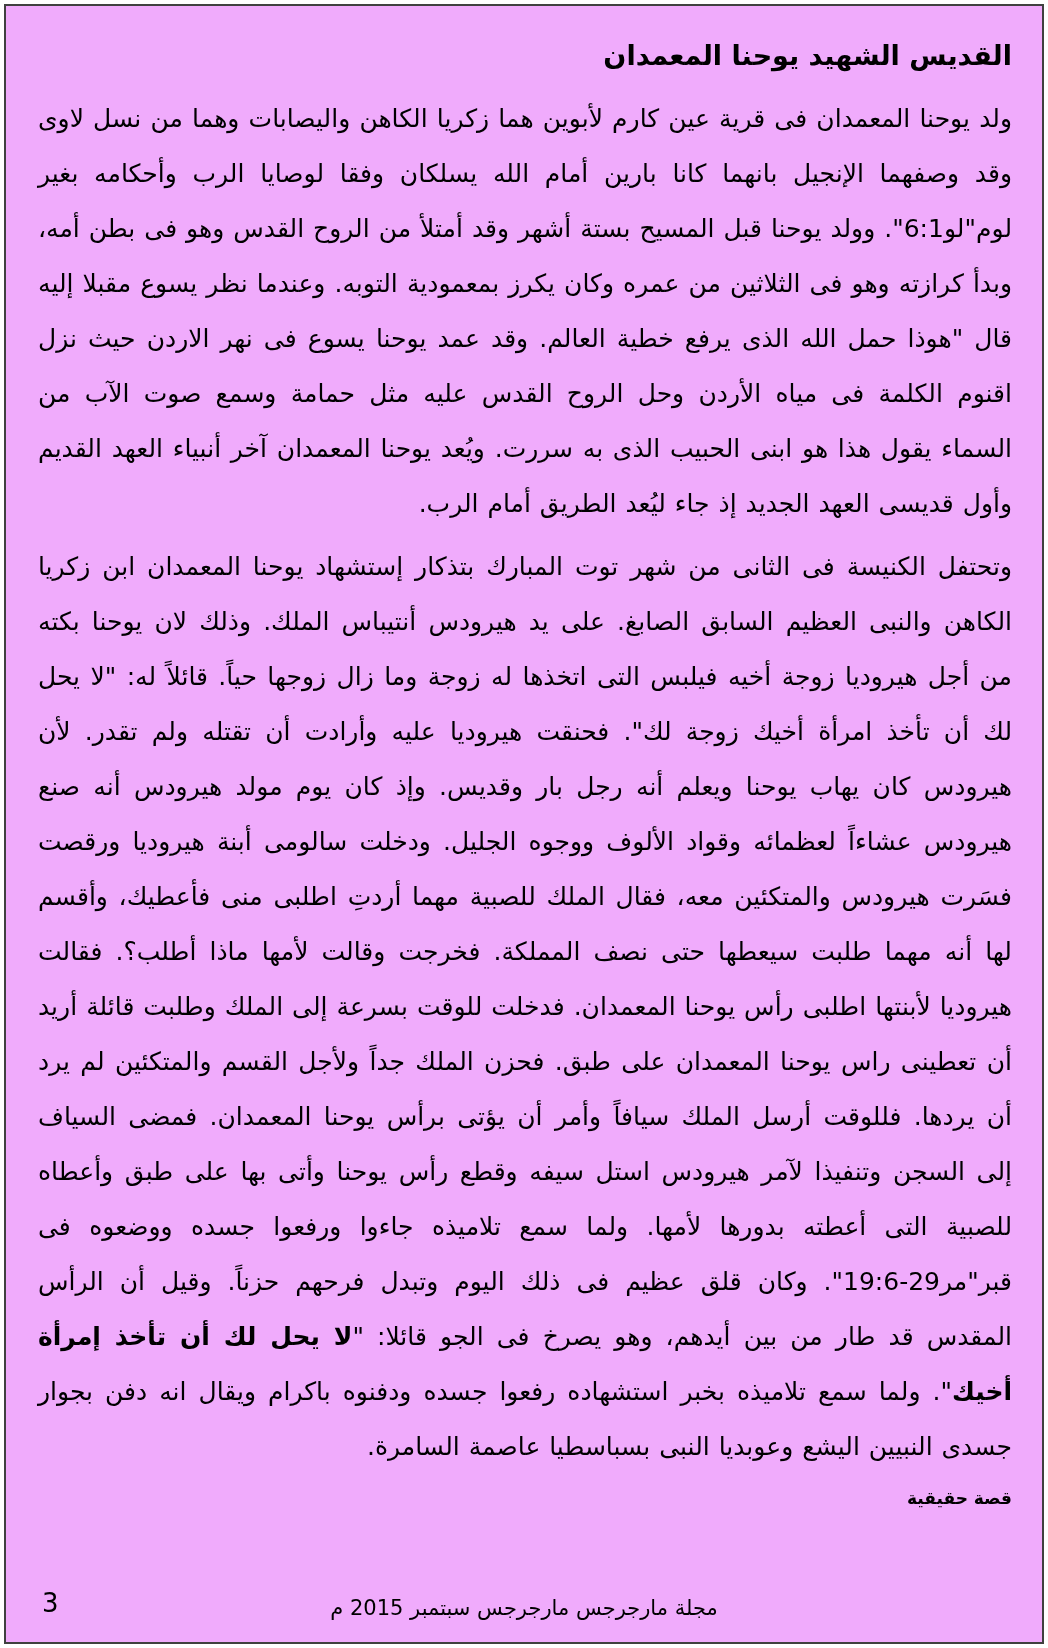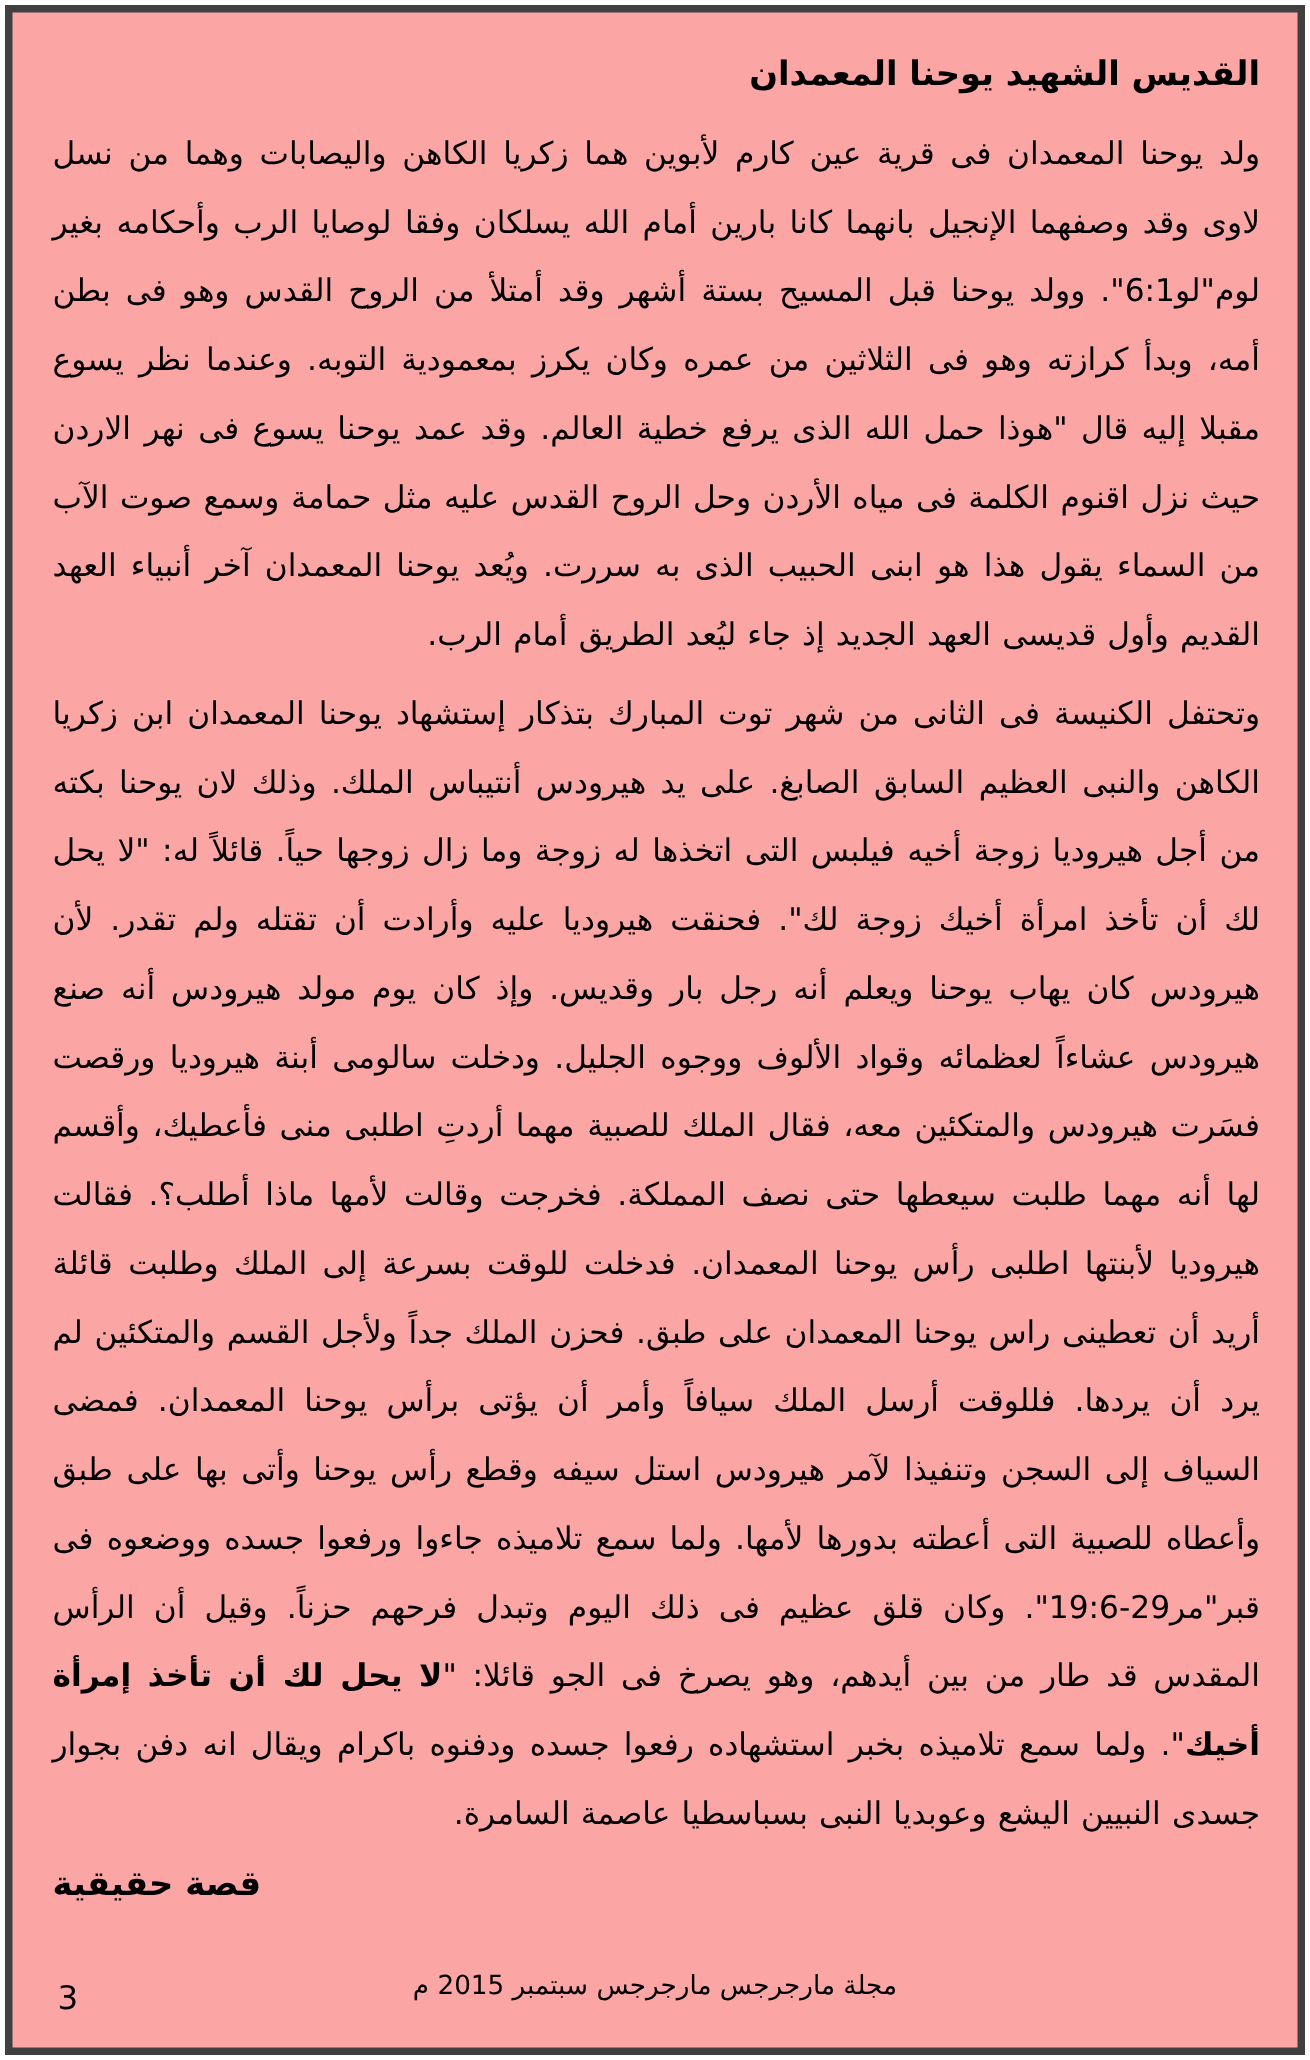--- a/index.html
+++ b/index.html
@@ -6,23 +6,23 @@
     margin: 0;
     padding: 0;
     background: #ffffff;
     width: 1048px;
     height: 1648px;
     overflow: hidden;
   }
   .page {
     position: absolute;
     inset: 4px;
-    border: 6px solid #404040;
+    border: 2px solid #404040;
     box-sizing: border-box;
-    background: #fca5a5;
+    background: #f0abfc;
     color: #000000;
     direction: rtl;
     font-family: "DejaVu Sans", sans-serif;
     text-decoration: underline;
   }
   .content {
     position: absolute;
     top: 34px;
     right: 30px;
     left: 32px;
@@ -40,37 +40,37 @@
     line-height: 55px;
     text-align: justify;
     text-align-last: right;
     margin: 0 0 8px 0;
     word-spacing: 1px;
   }
   .body-paragraph .bold-quote {
     font-weight: bold;
   }
   .section-heading {
-    font-size: 27px;
+    font-size: 17px;
     font-weight: bold;
     margin: 14px 0 0 0;
-    text-align: left;
+    text-align: right;
   }
   .footer-line {
     position: absolute;
     bottom: 14px;
     left: 0;
     right: 0;
     height: 40px;
   }
   .journal-line {
     position: absolute;
     left: 0;
     right: 0;
-    bottom: 24px;
+    bottom: 8px;
     text-align: center;
     font-size: 21px;
   }
   .page-number {
     position: absolute;
     right: auto;
     left: 36px;
     bottom: 10px;
     font-size: 26px;
     direction: ltr;

